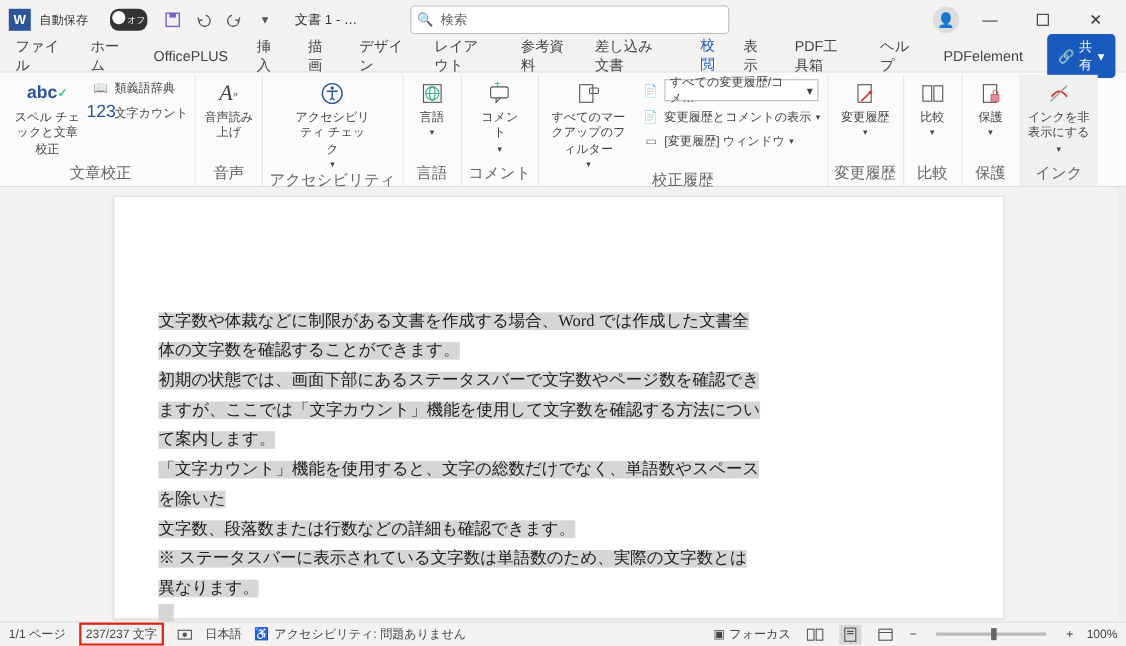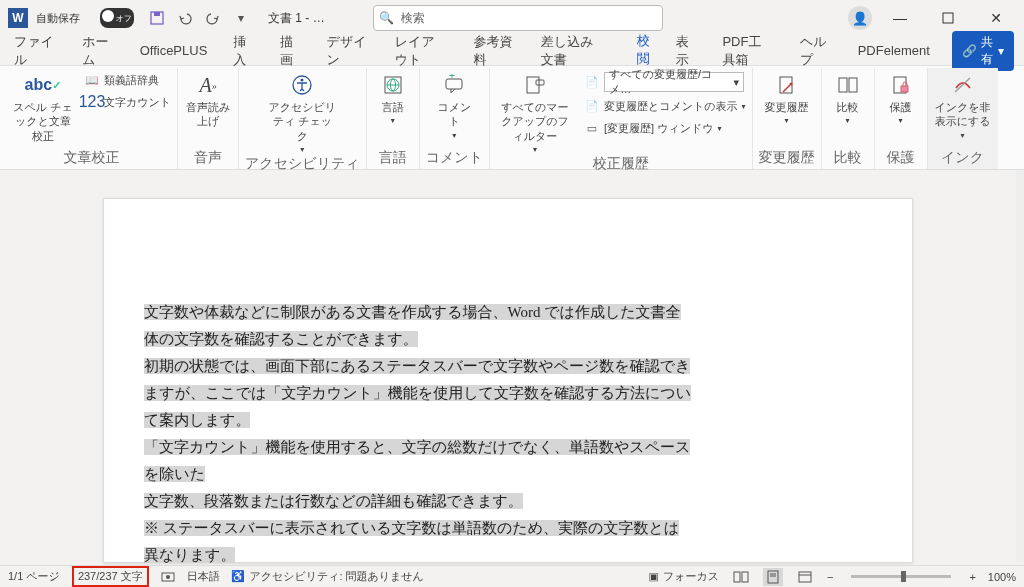--- a/index.html
+++ b/index.html
@@ -128,21 +128,21 @@
     top:170px; left:0; right:8px; bottom:24px;
     background:#f3f2f1;
     display:flex;
     justify-content:center;
   }
   .scrollbar {
     position:absolute; right:0; top:170px; bottom:24px;
     width:8px; background:#eee;
   }
   .page {
-    margin-top:28px;
+    margin-top:8px;
     width:810px;
     background:#fff;
     border:1px solid #ddd;
     box-shadow: 0 1px 3px rgba(0,0,0,0.1);
     padding: 100px 40px 40px 40px;
     position:relative;
   }
   .body-text {
     font-family: "MS Mincho","Yu Mincho",serif;
     font-size: 15px;

